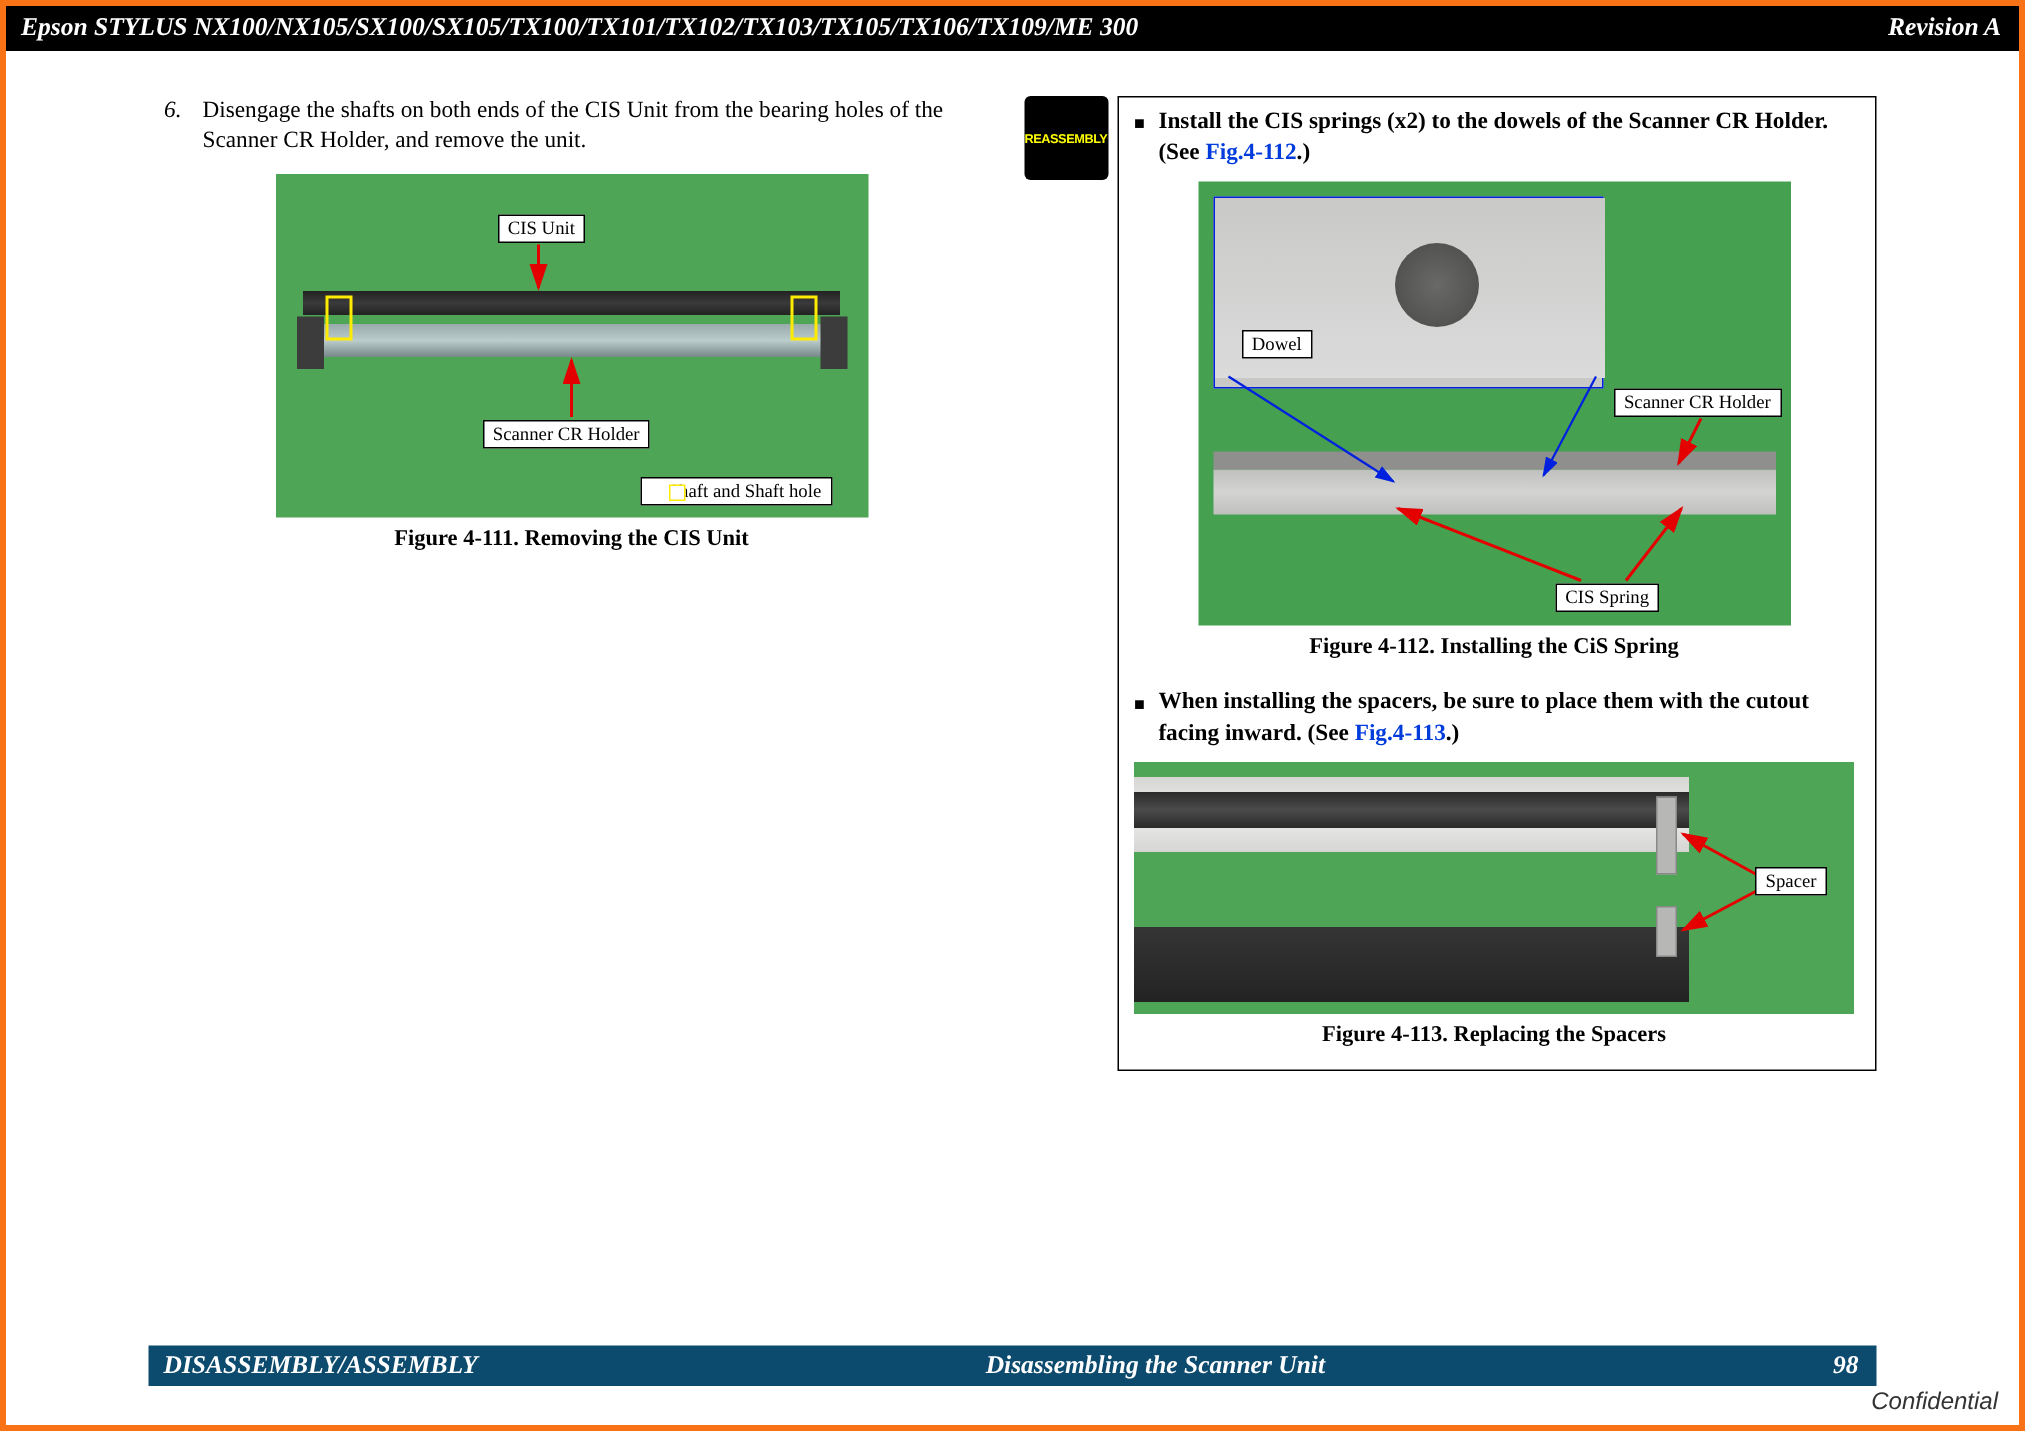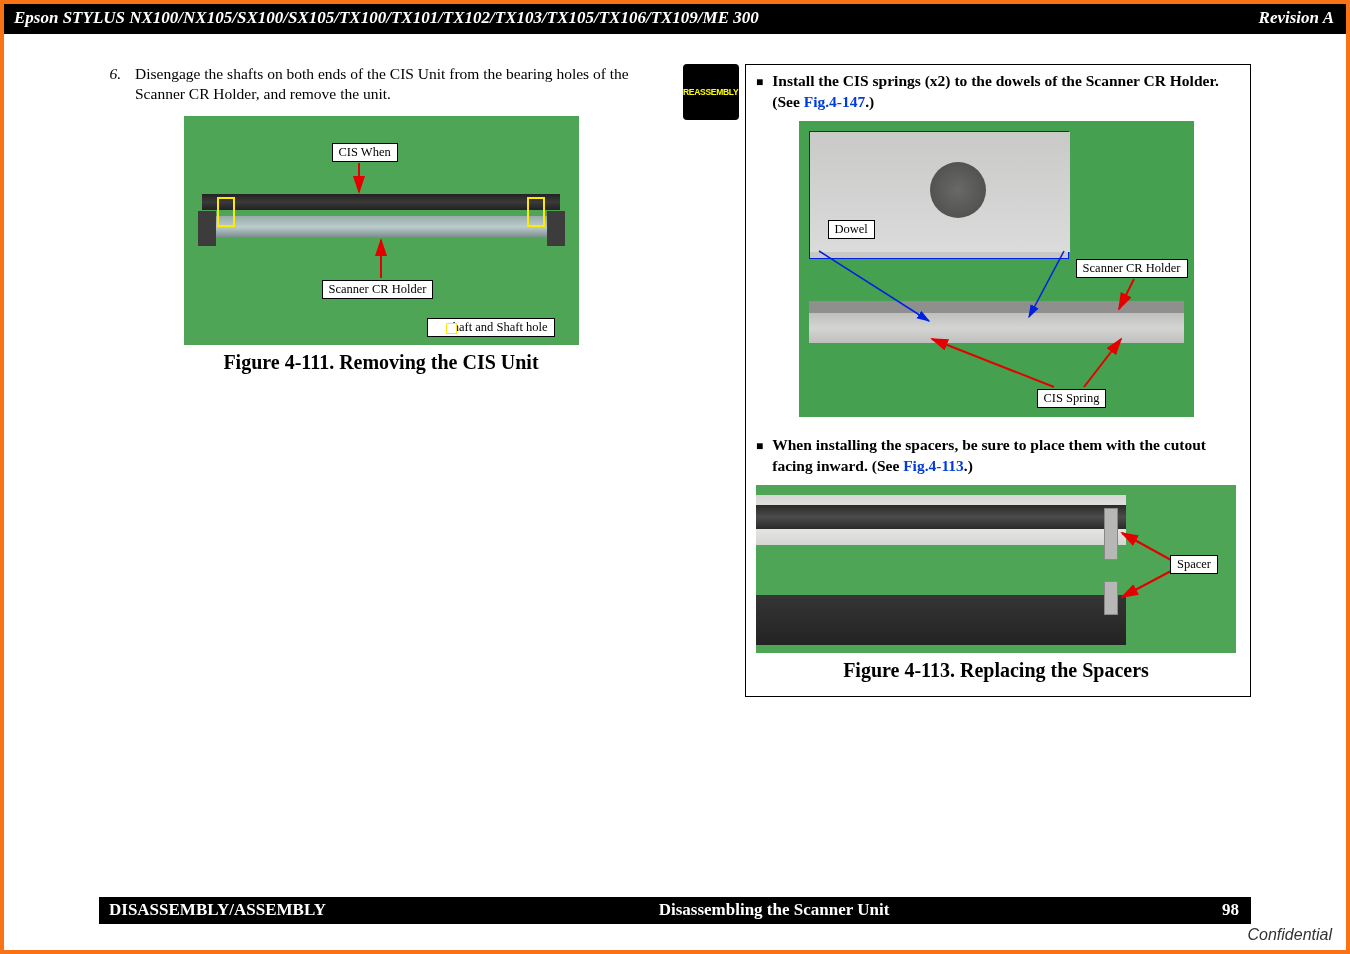--- a/index.html
+++ b/index.html
@@ -1,29 +1,29 @@
 <!DOCTYPE html>
 <html><head>
 <meta charset="utf-8">
 <style>
   * { box-sizing: border-box; margin: 0; padding: 0; }
   body { font-family: "Times New Roman", Times, serif; background: #fff; width: 1350px; height: 954px; position: relative; }
   .page { width: 1350px; height: 954px; position: relative; border: 4px solid #f97316; padding: 0; }
   .header-bar { background: #000; color: #fff; font-style: italic; font-weight: bold; display: flex; justify-content: space-between; padding: 4px 12px 6px 10px; font-size: 17px; border-bottom: 2px solid #fff; }
   .footer { position: absolute; bottom: 0; left: 0; right: 0; }
-  .footer-bar { background: #000000; color: #fff; font-weight: bold; display: flex; justify-content: space-between; padding: 3px 12px 4px 10px; font-size: 17px; margin: 0 95px 0 95px; }
+  .footer-bar { background: #0c4a6e; color: #fff; font-style: italic; font-weight: bold; display: flex; justify-content: space-between; padding: 3px 12px 4px 10px; font-size: 17px; margin: 0 95px 0 95px; }
   .footer-bar .mid { text-align: center; }
   .confidential { text-align: right; font-style: italic; color: #333; padding: 2px 14px 6px 15px; font-family: Arial, Helvetica, sans-serif; font-size: 16px; }
   .content { display: flex; padding: 28px 95px 0 95px; gap: 20px; }
   .left-col { width: 565px; position: relative; }
   .right-col { flex: 1; position: relative; }
   .step { display: flex; gap: 14px; font-size: 15.5px; line-height: 1.3; }
   .step-num { font-style: italic; min-width: 22px; text-align: right; }
   .fig-box { width: 395px; height: 229px; background: #4da555; margin: 12px auto 0 auto; position: relative; overflow: hidden; }
-  .fig-caption { text-align: center; font-weight: bold; font-size: 20px; margin-top: 6px; }
+  .fig-caption { text-align: center; font-weight: bold; font-size: 15px; margin-top: 6px; }
   .label-box { position: absolute; background: #fff; border: 1px solid #000; font-size: 12.5px; padding: 1px 6px; font-family: "Times New Roman", serif; white-space: nowrap; }
   .reassembly-icon { width: 56px; height: 56px; background: #000; position: absolute; top: 0; left: 0; border-radius: 4px; display:flex; align-items:center; justify-content:center; }
   .reassembly-icon .rtext { color: #ff0; font-family: Arial, sans-serif; font-weight: bold; font-size: 8.5px; letter-spacing: -0.3px; }
   .reassembly-icon svg { width: 38px; height: 34px; }
   .right-box { border: 1px solid #000; margin-left: 62px; padding: 6px 14px 14px 10px; }
   .bullet-row { display: flex; align-items: flex-start; gap: 9px; font-size: 15.5px; font-weight: bold; line-height: 1.35; }
   .bullet-sq { font-size: 12px; margin-top: 3px; }
   .link { color: #003bdc; }
   .fig-right { width: 395px; background: #45a04f; margin: 8px auto 0 auto; position: relative; }
   .spacer-fig { width: 480px; height: 168px; background: #4da555; margin: 8px auto 0 auto; position: relative; }
@@ -63,42 +63,42 @@
           <rect x="344" y="82" width="16" height="28" fill="none" stroke="#ffeb00" stroke-width="2"></rect>
 
           <defs>
             <marker id="arR" markerWidth="10" markerHeight="10" refX="8" refY="3" orient="auto">
                 <path d="M0,0 L9,3 L0,6 Z" fill="#e40000"></path>
               </marker>
           </defs>
           <line x1="175" y1="47" x2="175" y2="76" stroke="#e40000" stroke-width="2" marker-end="url(#arR)"></line>
           <line x1="197" y1="162" x2="197" y2="124" stroke="#e40000" stroke-width="2" marker-end="url(#arR)"></line>
         </svg>
-        <div class="label-box" style="left:148px; top:27px;">CIS When</div>
+        <div class="label-box" style="left:148px; top:27px;">CIS Unit</div>
         <div class="label-box" style="left:138px; top:164px;">Scanner CR Holder</div>
         <div class="label-box" style="right:24px; bottom:8px; padding-left:18px;">Shaft and Shaft hole</div>
         <div style="position:absolute; right:122px; bottom:11px; width:11px; height:11px; border:1.5px solid #ffeb00; background:#fff;"></div>
       </div>
       <div class="fig-caption">Figure 4-111.  Removing the CIS Unit</div>
     </div>
 
     <div class="right-col">
       <div class="reassembly-icon">
         <span class="rtext">REASSEMBLY</span>
         <svg viewBox="0 0 40 40">
             <path d="M20 6 A14 14 0 1 0 34 20" fill="none" stroke="#ffeb00" stroke-width="5"></path>
             <path d="M14 4 L26 10 L14 16 Z" fill="#ffeb00"></path>
           </svg>
       </div>
 
       <div class="right-box">
         <div class="bullet-row">
           <span class="bullet-sq">■</span>
           <span>
-            <span>Install the CIS springs (x2) to the dowels of the Scanner CR Holder. (See </span><span class="link">Fig.4-147</span><span>.)</span>
+            <span>Install the CIS springs (x2) to the dowels of the Scanner CR Holder. (See </span><span class="link">Fig.4-112</span><span>.)</span>
           </span>
         </div>
 
         <div class="fig-right" style="height:296px;">
 
           <div class="holder-bar" style="left:10px; top:192px; width:375px; height:30px;"></div>
           <div style="position:absolute; left:10px; top:180px; width:375px; height:12px; background:#8f908e;"></div>
 
           <div class="inset" style="left:10px; top:10px; width:260px; height:128px;">
             <div class="holder-bar" style="left:0; top:0; width:260px; height:120px; background:linear-gradient(#c9cac8,#dadbda);"></div>
@@ -119,20 +119,21 @@
             <line x1="265" y1="130" x2="230" y2="196" stroke="#0020e0" stroke-width="1.5" marker-end="url(#arB)"></line>
 
             <line x1="335" y1="158" x2="320" y2="188" stroke="#e40000" stroke-width="2" marker-end="url(#arR2)"></line>
 
             <line x1="255" y1="266" x2="133" y2="218" stroke="#e40000" stroke-width="2" marker-end="url(#arR2)"></line>
             <line x1="285" y1="266" x2="322" y2="218" stroke="#e40000" stroke-width="2" marker-end="url(#arR2)"></line>
           </svg>
           <div class="label-box" style="right:6px; top:138px;">Scanner CR Holder</div>
           <div class="label-box" style="left:238px; top:268px;">CIS Spring</div>
         </div>
+        <div class="fig-caption">Figure 4-112.  Installing the CiS Spring</div>
 
         <div class="bullet-row" style="margin-top:18px;">
           <span class="bullet-sq">■</span>
           <span>
             <span>When installing the spacers, be sure to place them with the cutout facing inward. (See </span><span class="link">Fig.4-113</span><span>.)</span>
           </span>
         </div>
 
         <div class="spacer-fig">
           <div class="spacer-silver" style="left:0; top:10px; width:370px; height:50px;"></div>

